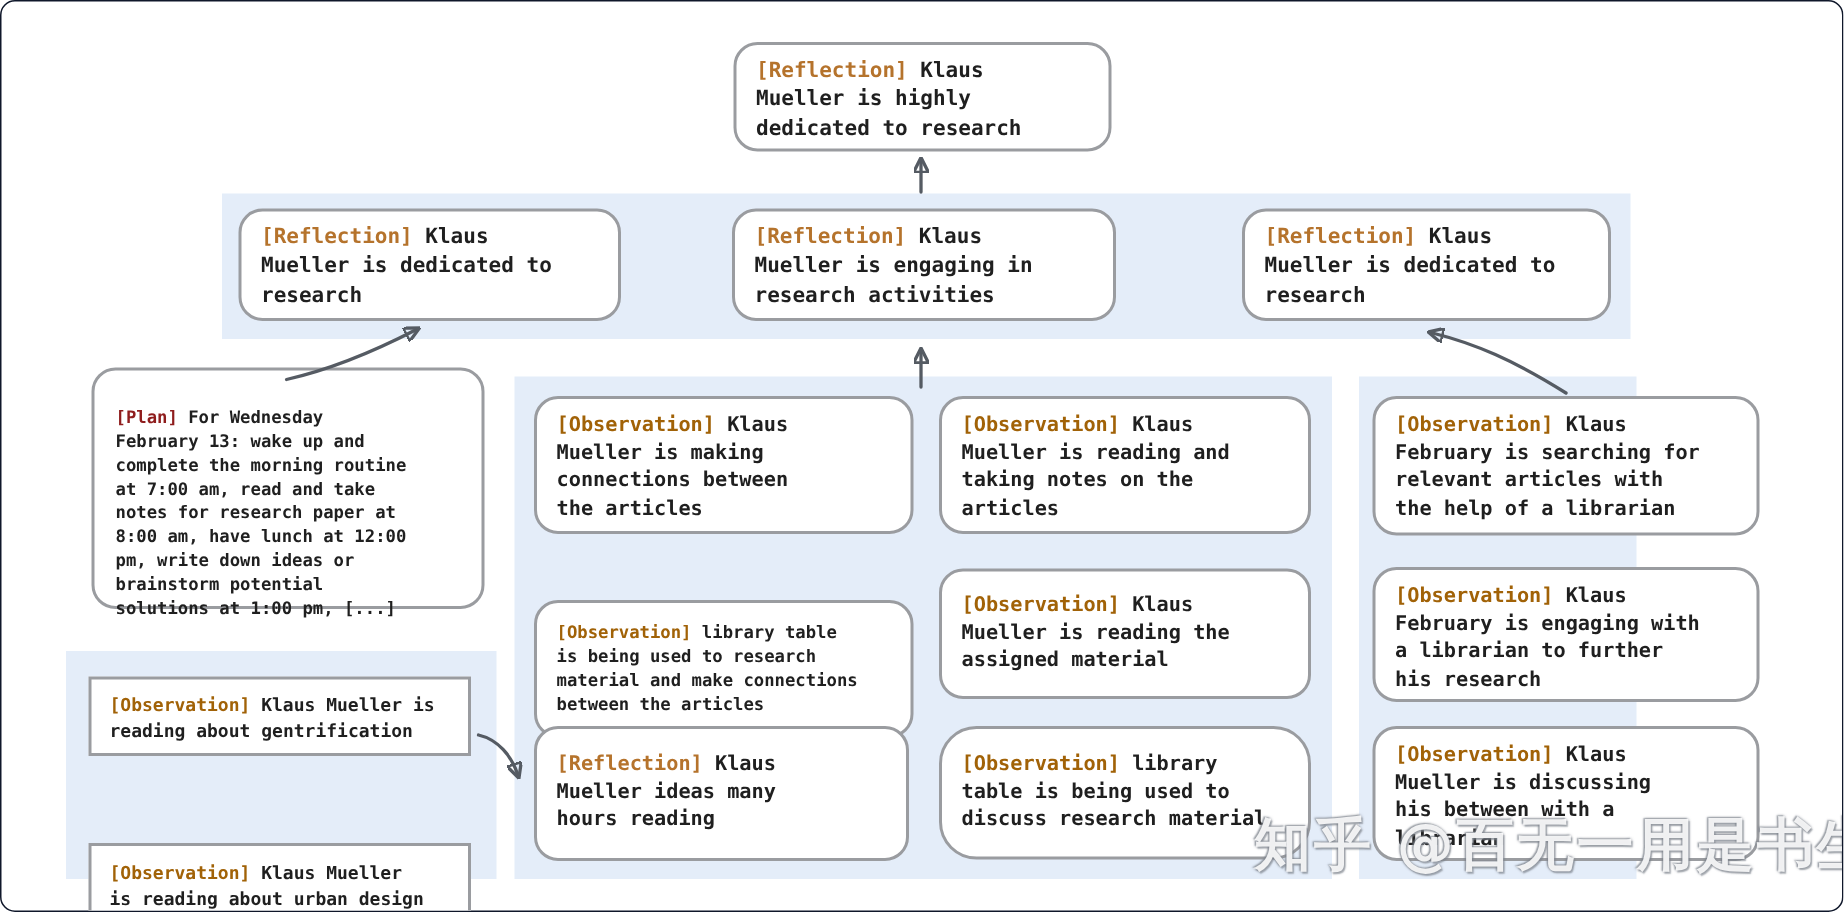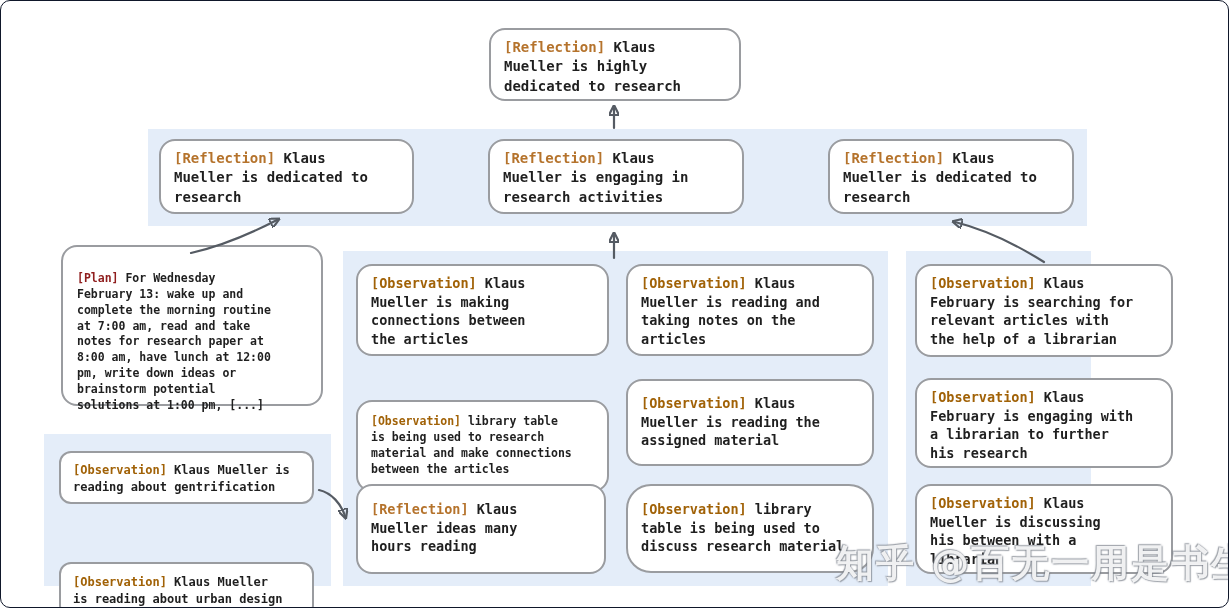--- a/index.html
+++ b/index.html
@@ -31,21 +31,21 @@
     line-height:1.38;
     z-index:2;
   }
   .node .tag{margin-right:0.6em;}
   .node .body{white-space:pre-line;}
   .tag.reflection{color:#b5732c;}
   .tag.observation{color:#a16207;}
   .tag.plan{color:#8f1d1d;}
   .f14{font-size:14px;}
   .f135{font-size:13.5px;}
-  .f12{font-size:12px;border-radius:12px;}
+  .f12{font-size:12px;border-radius:0;}
   .f115{font-size:11.5px;}
   .arrows{
     position:absolute;left:0;top:0;z-index:3;pointer-events:none;
   }
   .arrows path{stroke:#555b63;stroke-width:2.2;fill:none;stroke-linecap:round;}
   .watermark{
     position:absolute;
     left:835px;top:537px;
     z-index:4;
     font-family:"DejaVu Sans","Liberation Sans",sans-serif;

